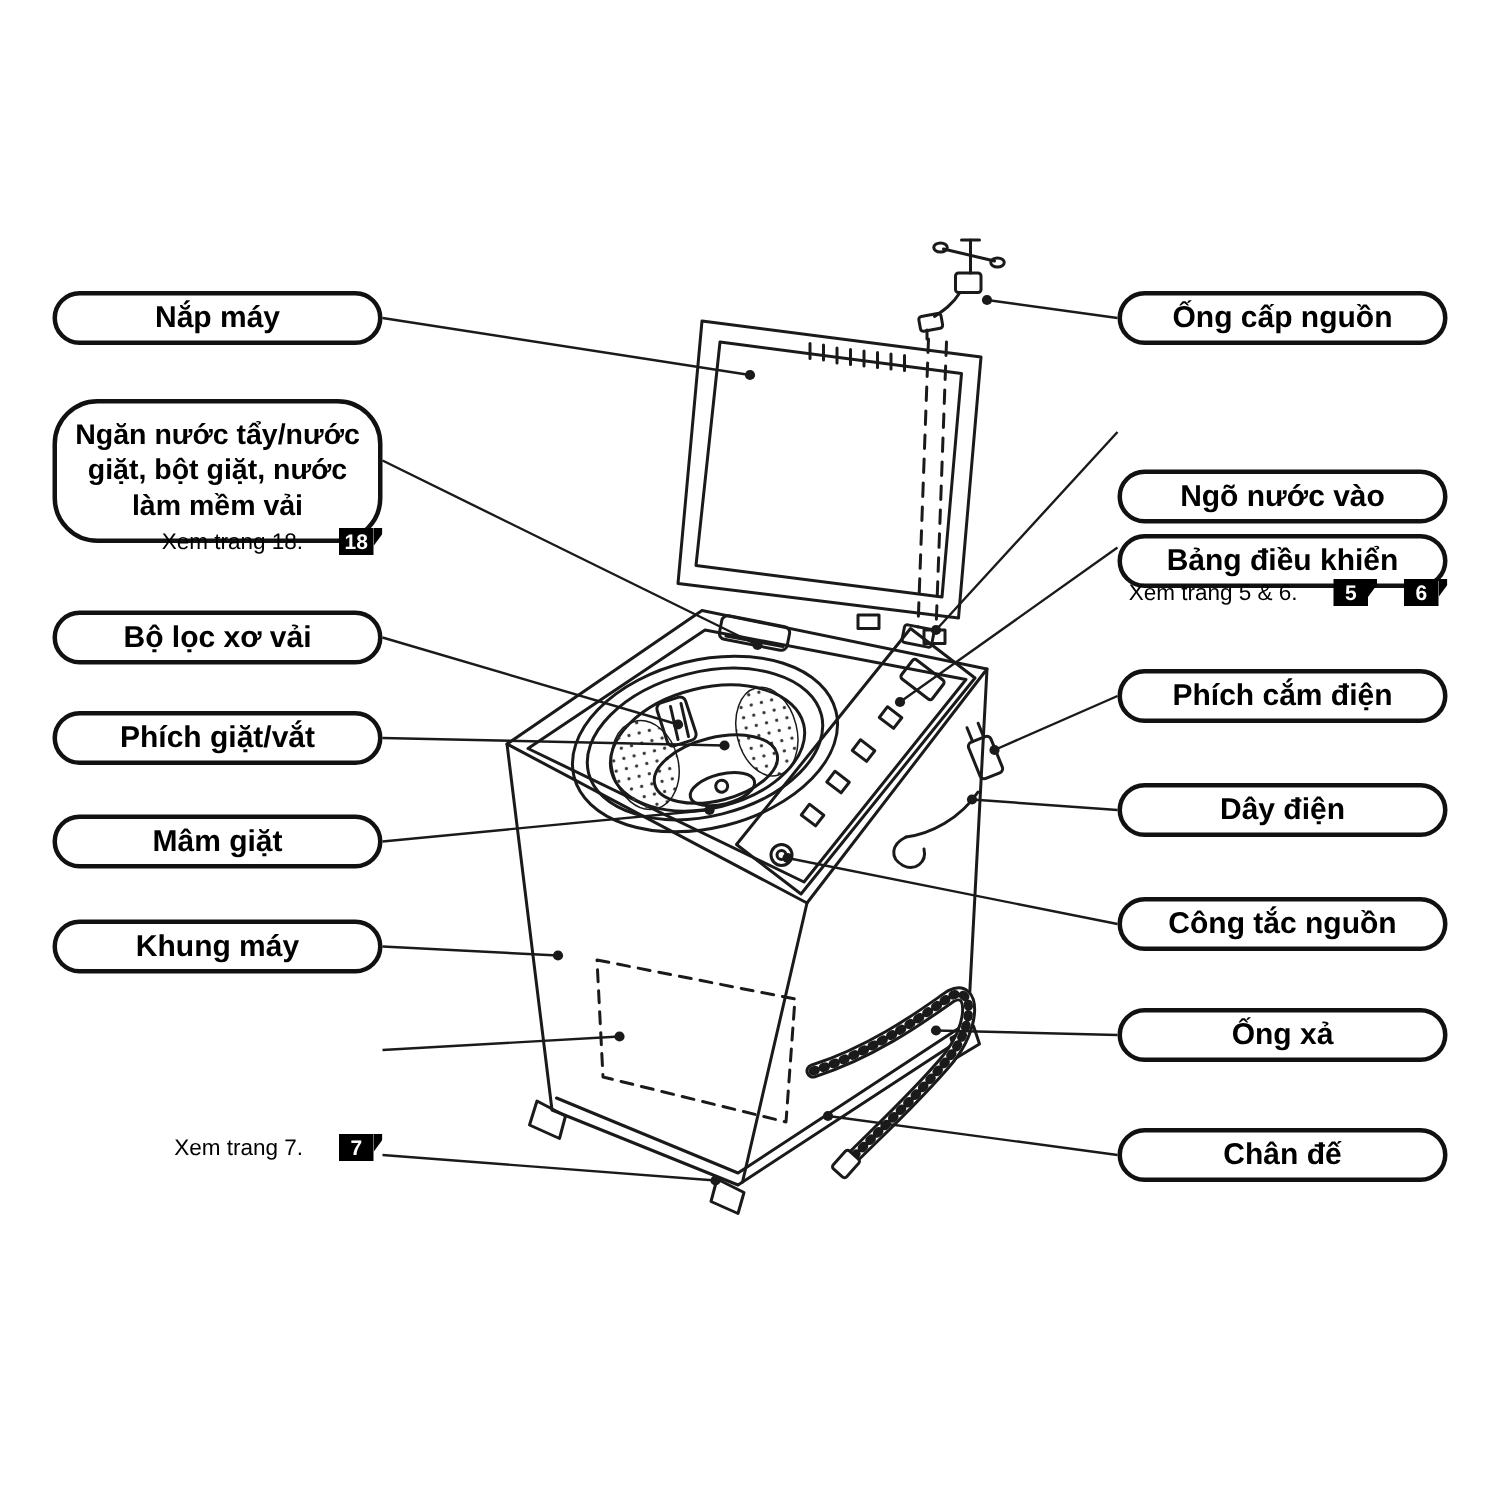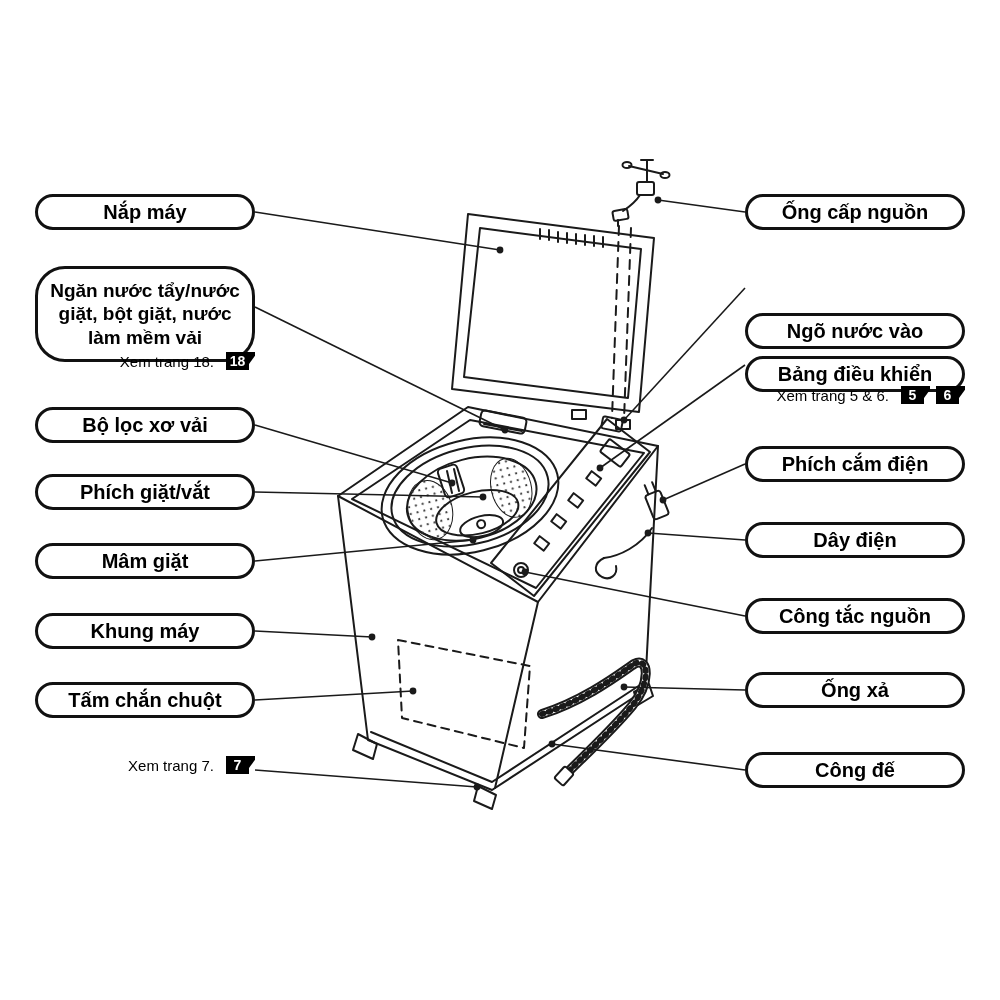--- a/index.html
+++ b/index.html
@@ -5,21 +5,21 @@
   html,body{margin:0;padding:0;background:#fff;}
   .stage{position:relative;width:1000px;height:1000px;background:#fff;overflow:hidden;
          font-family:"Liberation Sans","DejaVu Sans",sans-serif;color:#000;}
   .art{position:absolute;left:0;top:0;z-index:1;}
   .pill{position:absolute;z-index:2;box-sizing:border-box;width:220px;height:36px;
         border:3px solid #111;border-radius:20px;background:#fff;
         display:flex;align-items:center;justify-content:center;text-align:center;
         font-weight:700;font-size:20px;line-height:1.22;padding:2px 10px;}
   .pill.multi{height:96px;border-radius:30px;font-size:19px;}
   .note{position:absolute;z-index:2;width:222px;height:22px;font-size:15px;font-weight:400;
-        display:flex;align-items:center;justify-content:flex-end;gap:5px;padding-right:8px;box-sizing:border-box;}
+        display:flex;align-items:center;justify-content:flex-end;gap:17px;padding-right:8px;box-sizing:border-box;}
   .badge{display:inline-block;position:relative;background:#000;color:#fff;font-weight:700;
          font-size:14px;line-height:18px;min-width:17px;padding:0 3px;text-align:center;margin-left:7px;}
   .badge::after{content:"";position:absolute;right:-6px;top:0;width:6px;height:12px;background:#000;
          clip-path:polygon(0 0,100% 0,100% 32%,0 100%);}
 </style>
 </head>
 <body>
 
 <div class="stage">
 
@@ -180,33 +180,32 @@
   <div class="pill" style="left:35px;top:194px;">Nắp máy</div>
   <div class="pill multi" style="left:35px;top:266px;">Ngăn nước tẩy/nước giặt, bột giặt, nước làm mềm vải</div>
   <div class="note" style="left:35px;top:350px;">
     <span>Xem trang 18.</span>
     <span class="badge">18</span>
   </div>
   <div class="pill" style="left:35px;top:407px;">Bộ lọc xơ vải</div>
   <div class="pill" style="left:35px;top:474px;">Phích giặt/vắt</div>
   <div class="pill" style="left:35px;top:613px;">Khung máy</div>
   <div class="pill" style="left:35px;top:543px;">Mâm giặt</div>
-  <div class="pill" style="left:35px;top:682px;">Tấm chắn chuột</div>
   <div class="note" style="left:35px;top:754px;justify-content:flex-end;">
     <span>Xem trang 7.</span>
     <span class="badge">7</span>
   </div>
 
   <div class="pill" style="left:745px;top:194px;">Ống cấp nguồn</div>
   <div class="pill" style="left:745px;top:270px;margin-top:43px;">Ngõ nước vào</div>
   <div class="pill" style="left:745px;top:356px;">Bảng điều khiển</div>
   <div class="note" style="left:745px;top:384px;">
     <span>Xem trang 5 &amp; 6.</span>
     <span class="badge">5</span>
     <span class="badge">6</span>
   </div>
   <div class="pill" style="left:745px;top:446px;">Phích cắm điện</div>
   <div class="pill" style="left:745px;top:522px;">Dây điện</div>
   <div class="pill" style="left:745px;top:672px;">Ống xả</div>
   <div class="pill" style="left:745px;top:598px;">Công tắc nguồn</div>
-  <div class="pill" style="left:745px;top:752px;">Công đế</div>
+  <div class="pill" style="left:745px;top:752px;">Chân đế</div>
 
 </div>
 
 </body></html>

